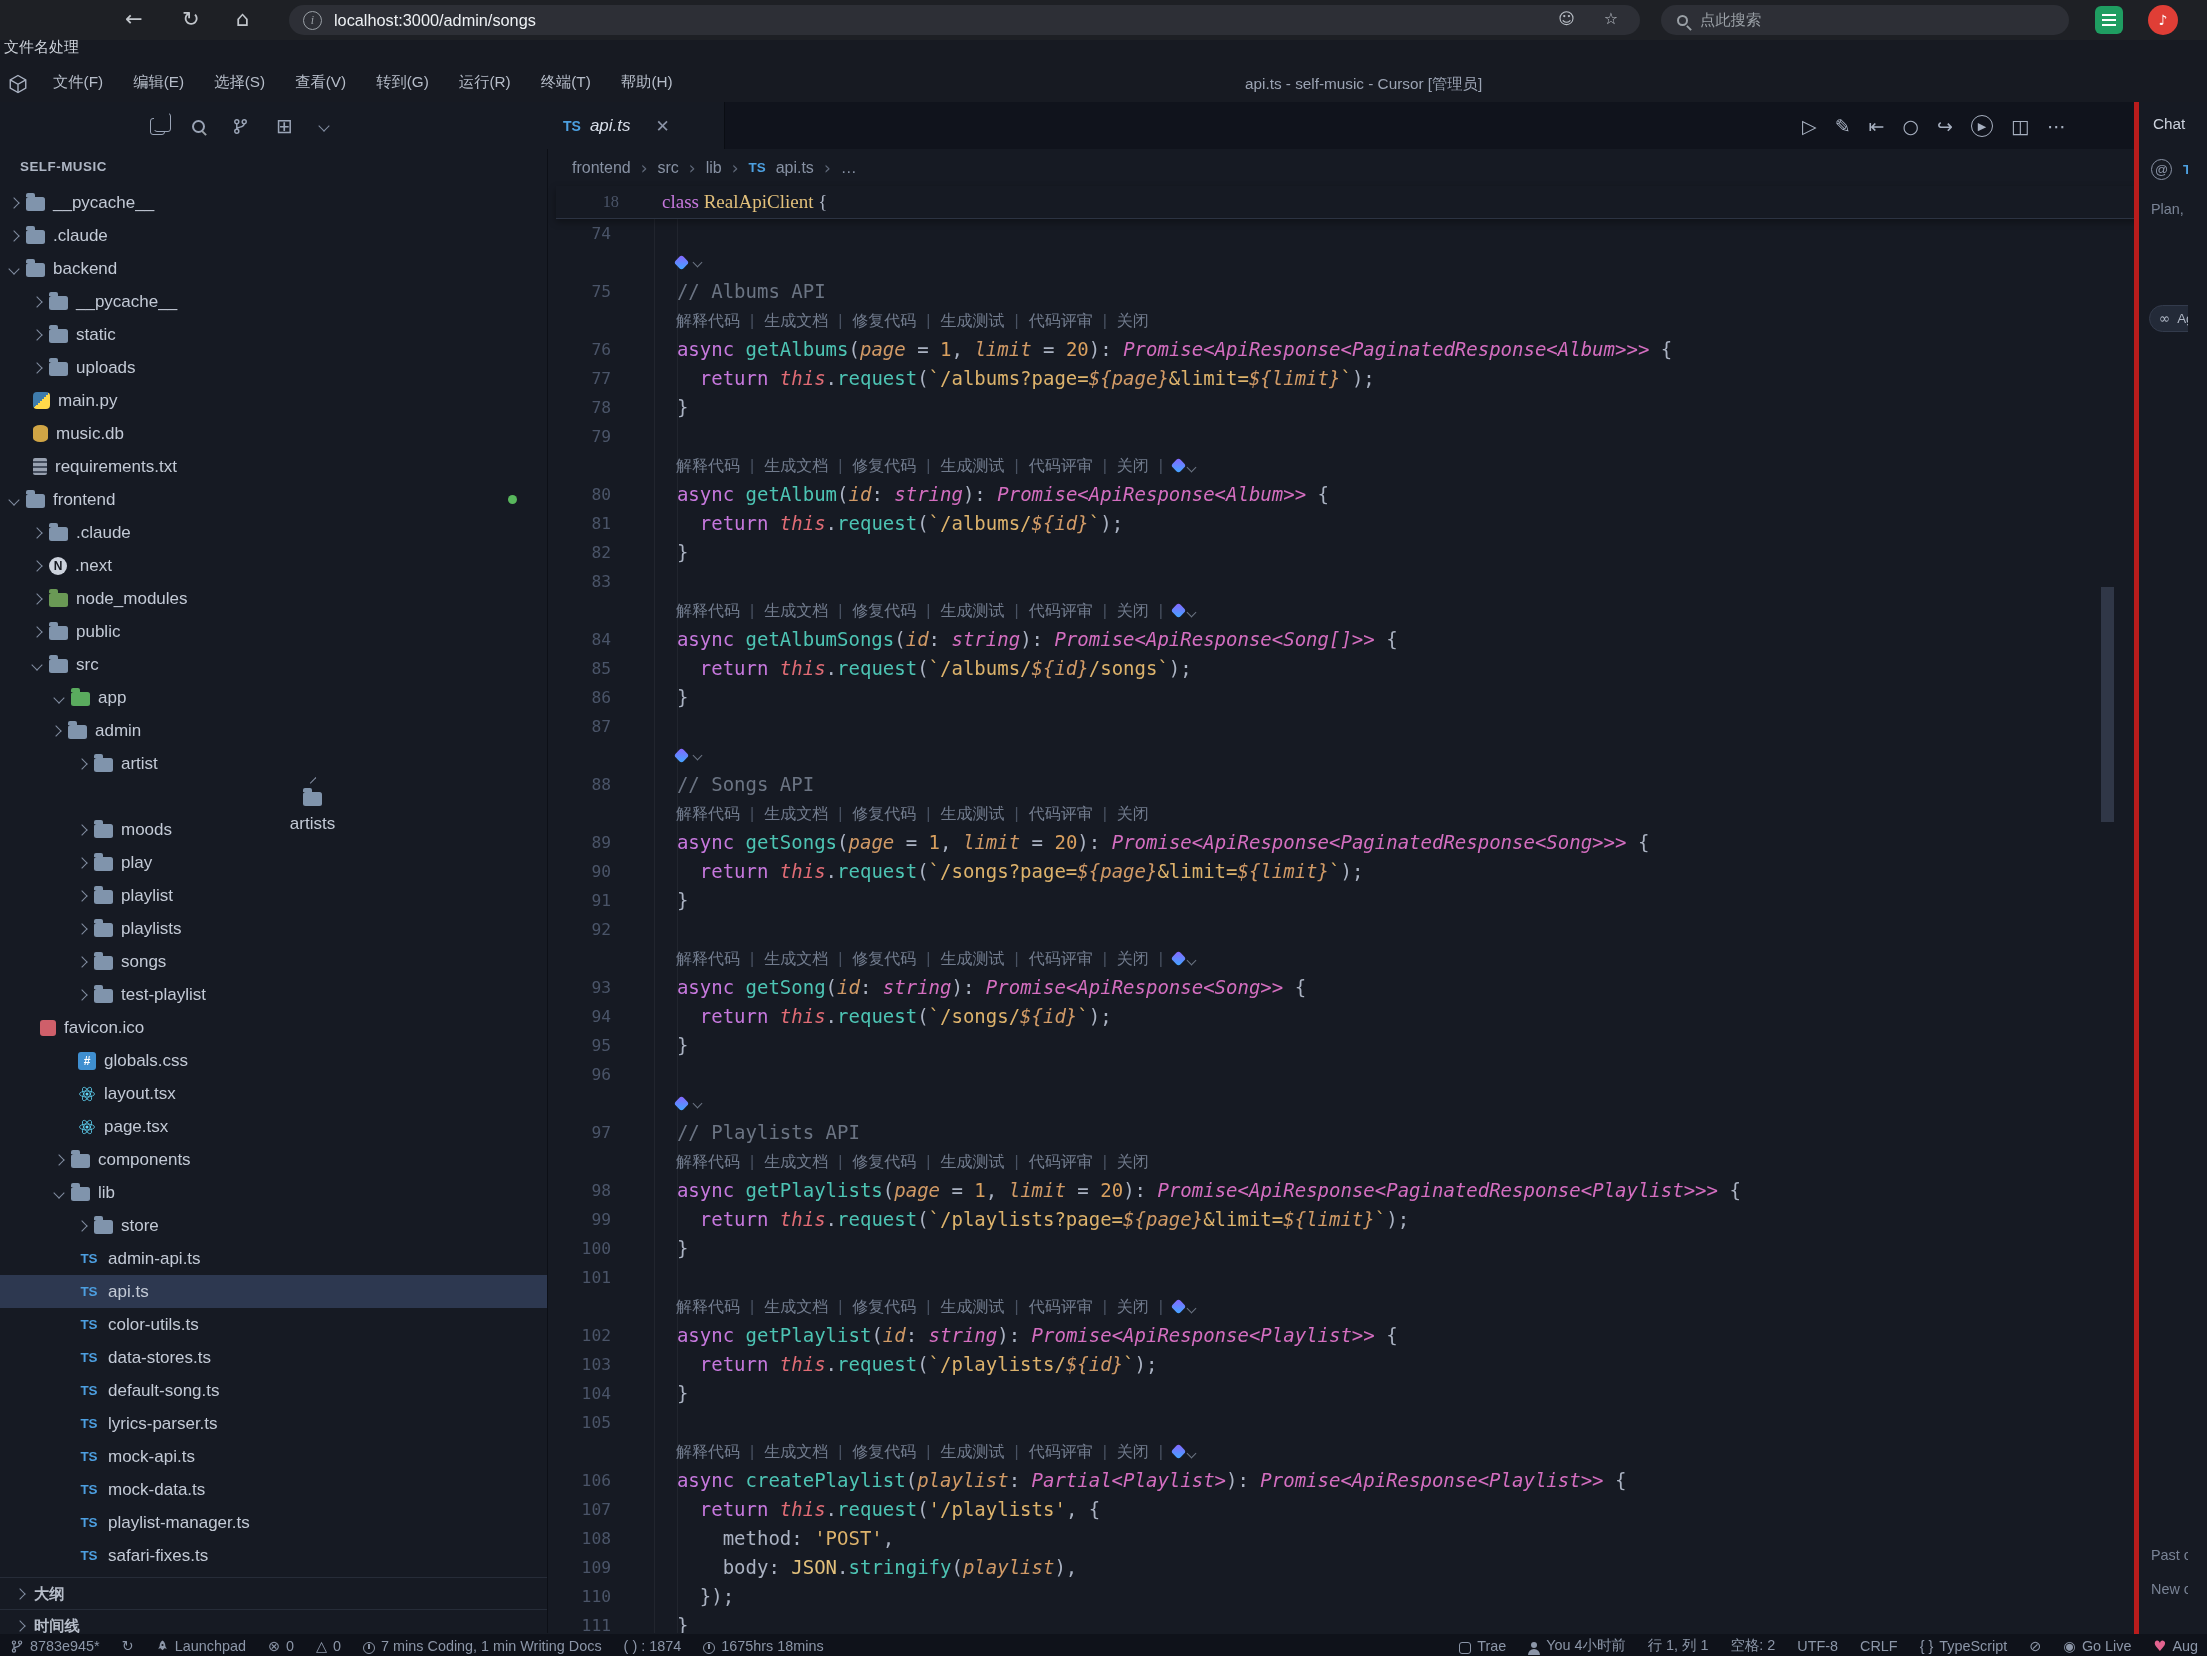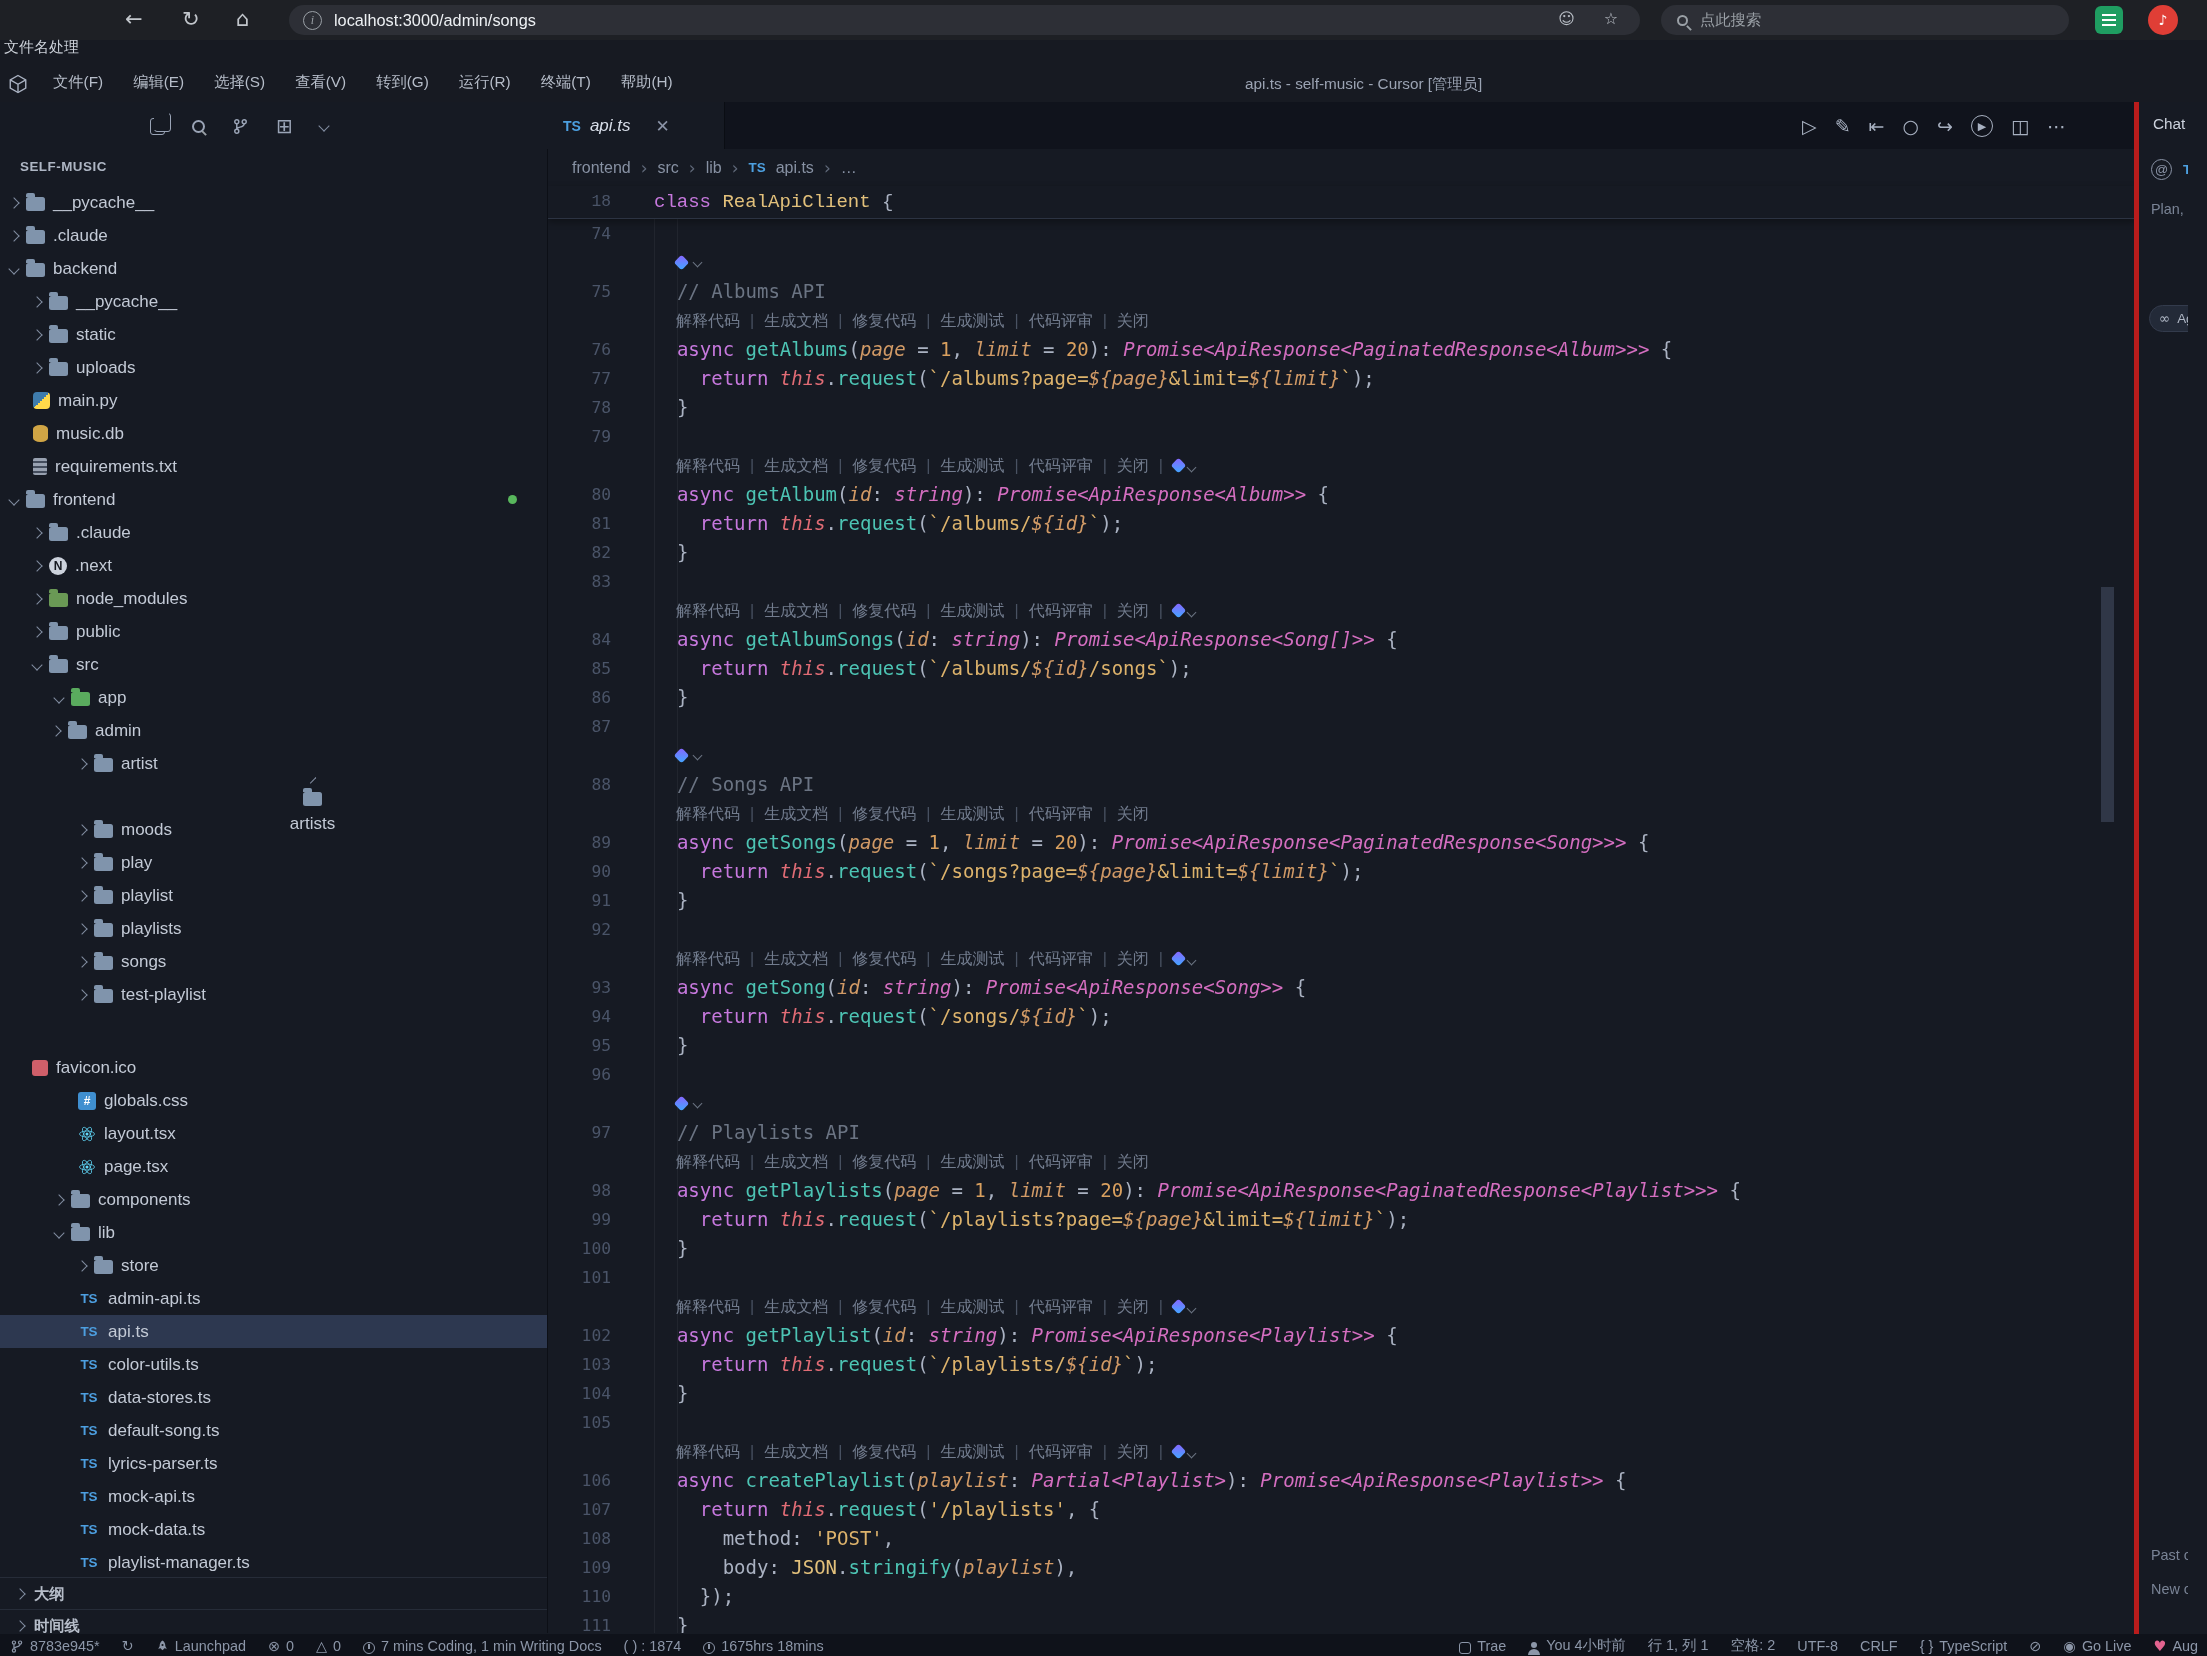--- a/index.html
+++ b/index.html
@@ -79,23 +79,23 @@
   .gdot{width:9px;height:9px;border-radius:50%;background:#58b75c;margin-left:auto;margin-right:30px}
   .sb-sec{position:absolute;left:0;width:547px;height:33px;border-top:1px solid #262c38;display:flex;align-items:center;
           gap:10px;padding-left:16px;font-size:15.3px;font-weight:bold;color:#b6bdc9}
 
   
   .editor{position:absolute;left:547px;top:149px;width:1587px;height:1484px;background:#161a23;border-left:1px solid #0c0f16;overflow:hidden}
   .breadcrumbs{height:37px;display:flex;align-items:center;padding-left:24px;gap:10px;font-size:16px;color:#8791a3}
   .bc-sep{color:#5f6879;font-size:17px}
   .bc-ts{color:#4da0e0;font-weight:bold;font-size:13.4px}
   .guide{position:absolute;top:69px;bottom:0;width:1px;background:rgba(255,255,255,0.05)}
-  .sticky{position:absolute;left:0;top:37px;width:1587px;height:33px;background:#161a23;z-index:4;display:flex;
+  .sticky{position:absolute;left:8px;top:37px;width:1587px;height:33px;background:#161a23;z-index:4;display:flex;
           border-bottom:1px solid #2c3342;box-shadow:0 3px 7px rgba(0,0,0,.35);
-          font-family:Liberation Mono, monospace;font-size:19px;line-height:32px;white-space:pre}
+          font-family:Liberation Serif, serif;font-size:19px;line-height:32px;white-space:pre}
   .rows{position:absolute;left:0;top:70px;width:1587px;height:1414px;overflow:hidden}
   .crow{height:29px;display:flex;font-family:"DejaVu Sans Mono",monospace;font-size:19px;line-height:29px;white-space:pre}
   .gut{width:63px;flex:none;text-align:right;color:#4a5468;font-size:16.3px}
   .ctext{margin-left:43px}
   .lrow .ctext{margin-left:65px;font-family:"Liberation Sans",sans-serif;font-size:16px;color:#727c8e}
   .irow .ctext{margin-left:65px;display:flex;align-items:center;gap:7px}
   .lsep{margin:0 10px;color:#495262}
   .llink{cursor:pointer}
   .sparkle{display:inline-block;width:11px;height:11px;border-radius:3px;
            background:linear-gradient(135deg,#8a63ff,#3fa9ff);transform:rotate(45deg)}
@@ -336,21 +336,21 @@
         <div class="trow" style="padding-left: 78px;">
           <span class="chev r"></span>
           <span class="ic ic-folder"></span>
           <span>songs</span>
         </div>
         <div class="trow" style="padding-left: 78px;">
           <span class="chev r"></span>
           <span class="ic ic-folder"></span>
           <span>test-playlist</span>
         </div>
-        <div class="trow" style="padding-left: 32px; margin-top: 40px;">
+        <div class="trow" style="padding-left: 40px;">
           <span class="ic ic-fav"></span>
           <span>favicon.ico</span>
         </div>
         <div class="trow" style="padding-left: 78px;">
           <span class="ic ic-css">#</span>
           <span>globals.css</span>
         </div>
         <div class="trow" style="padding-left: 78px;">
           <span class="ic">
             <svg width="18" height="18" viewBox="0 0 24 24">

